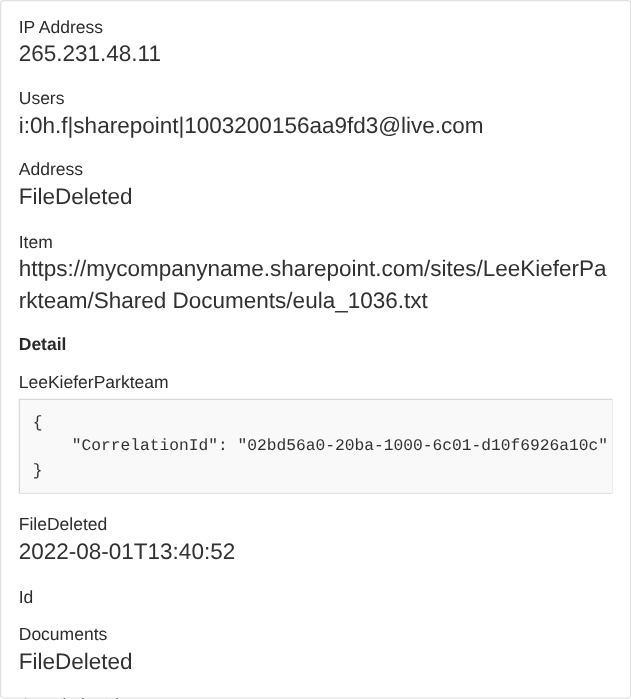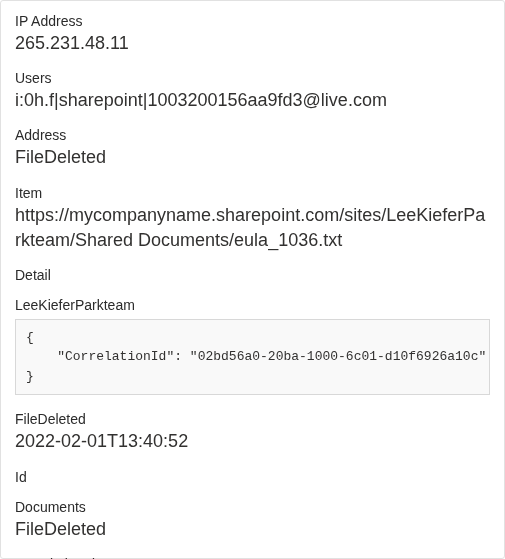--- a/index.html
+++ b/index.html
@@ -31,21 +31,21 @@
       margin-bottom: 2px;
       font-size: 14px;
     }
     .field-value {
       color: #323130;
       font-size: 18px;
       word-break: break-all;
       line-height: 1.4;
     }
     .section-header {
-      font-weight: 400;
+      font-weight: 700;
       color: #2b2b2b;
       margin-bottom: 14px;
       margin-top: 6px;
       font-size: 14px;
     }
     .code-block {
       border: 1px solid #d8d8d8;
       background: #f9f9f9;
       padding: 8px 10px;
       font-family: Consolas, "Courier New", monospace;
@@ -86,21 +86,21 @@
 
   <div class="field" style="margin-bottom:6px;">
     <div class="field-label">LeeKieferParkteam</div>
   </div>
   <div class="code-block">{
     "CorrelationId": "02bd56a0-20ba-1000-6c01-d10f6926a10c"
 }</div>
 
   <div class="field">
     <div class="field-label">FileDeleted</div>
-    <div class="field-value">2022-02-01T13:40:52</div>
+    <div class="field-value">2022-08-01T13:40:52</div>
   </div>
 
   <div class="field">
     <div class="field-label">Id</div>
   </div>
 
   <div class="field">
     <div class="field-label">Documents</div>
     <div class="field-value">FileDeleted</div>
   </div>

